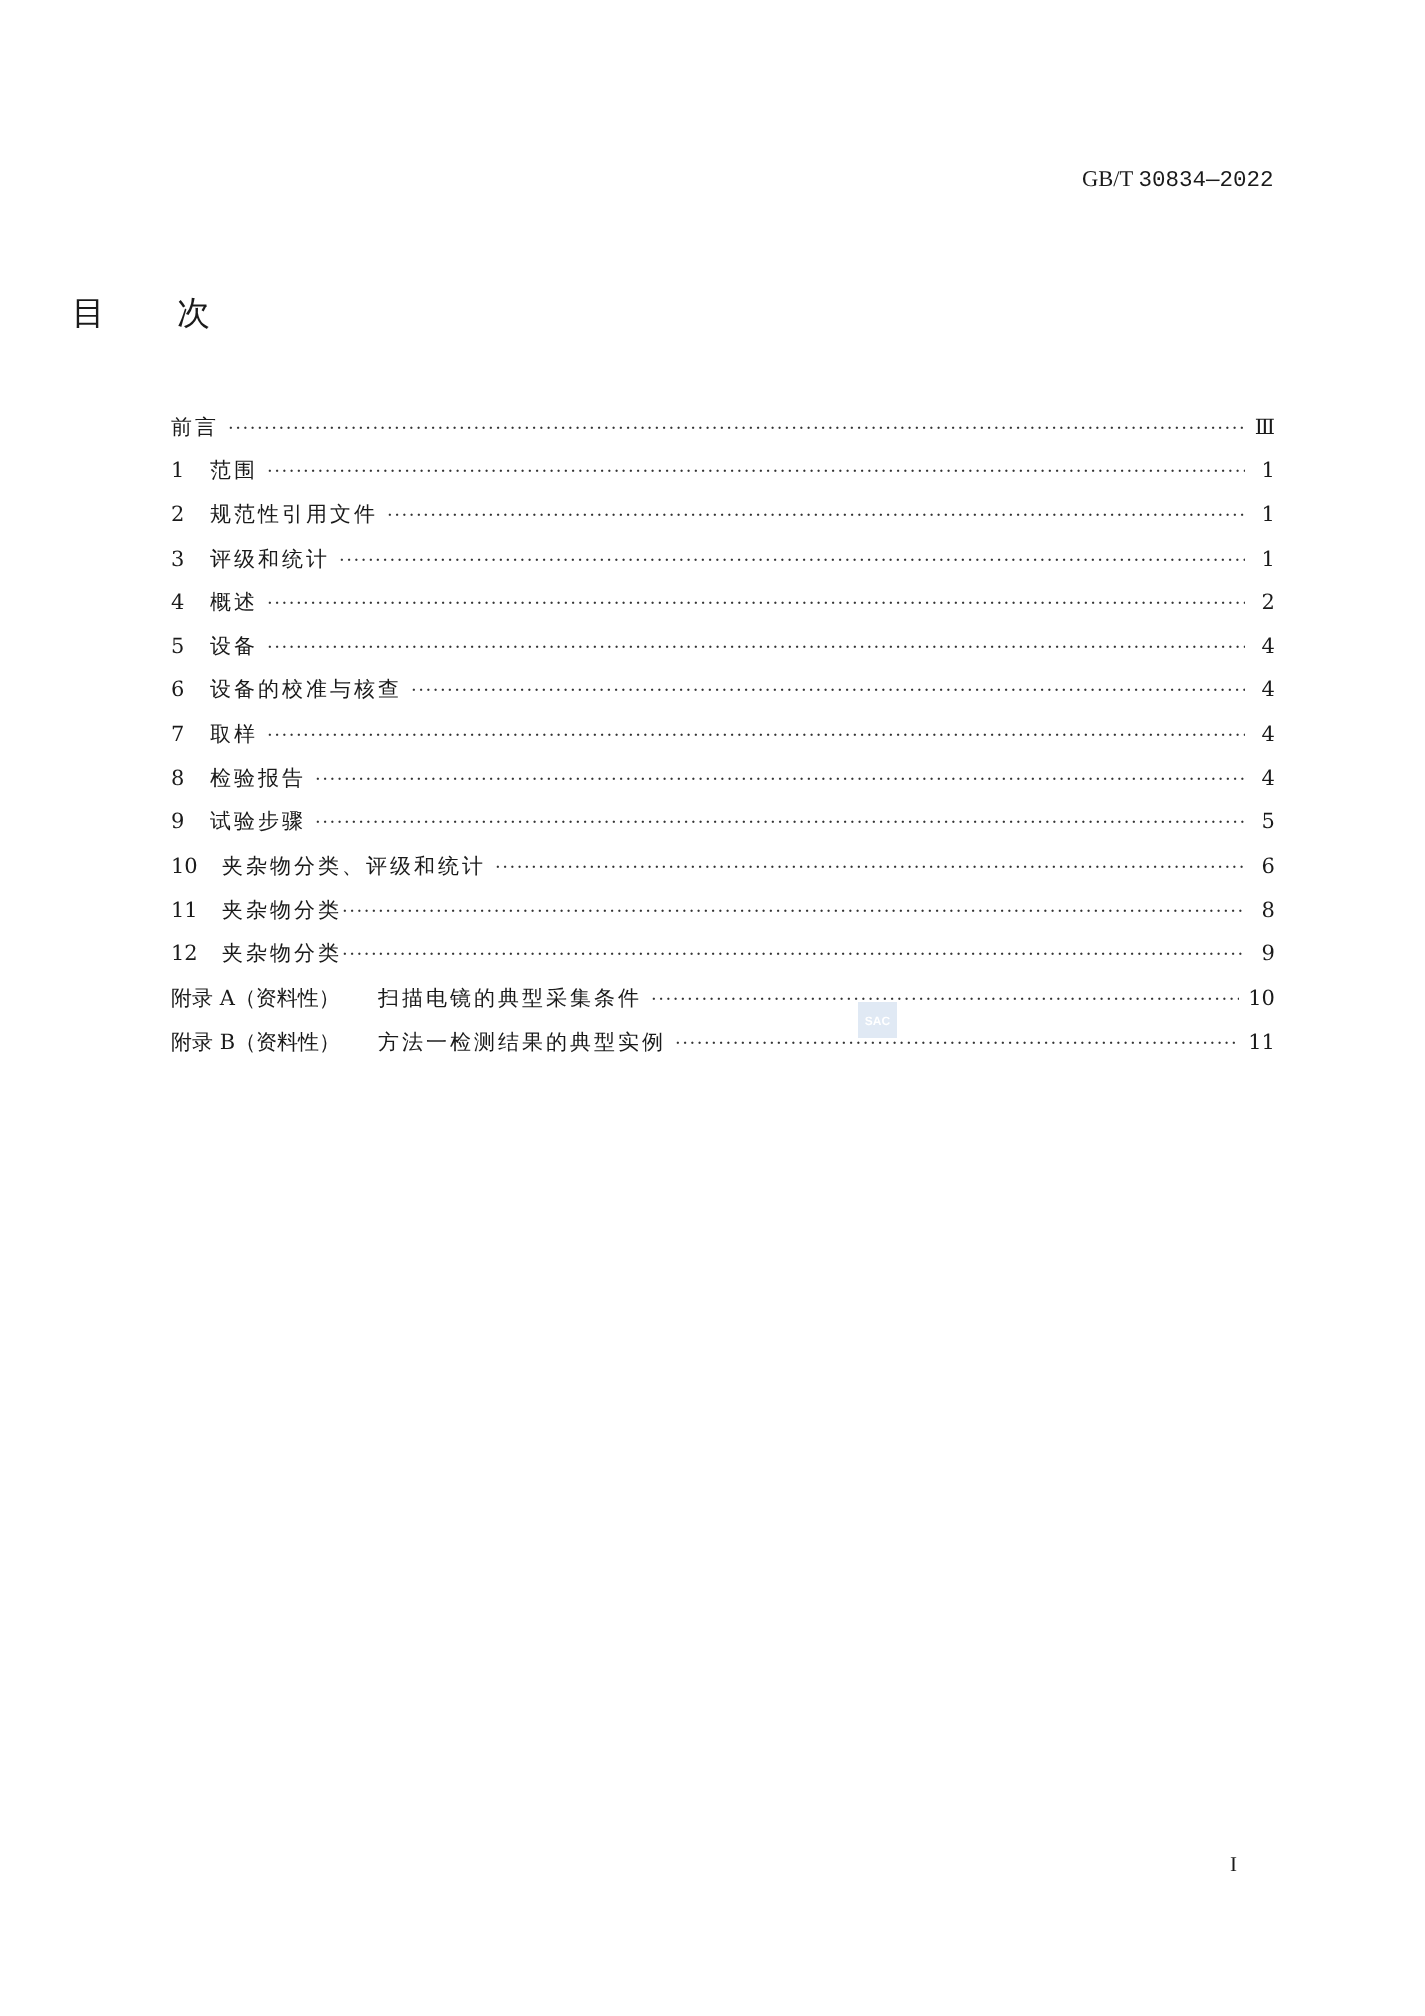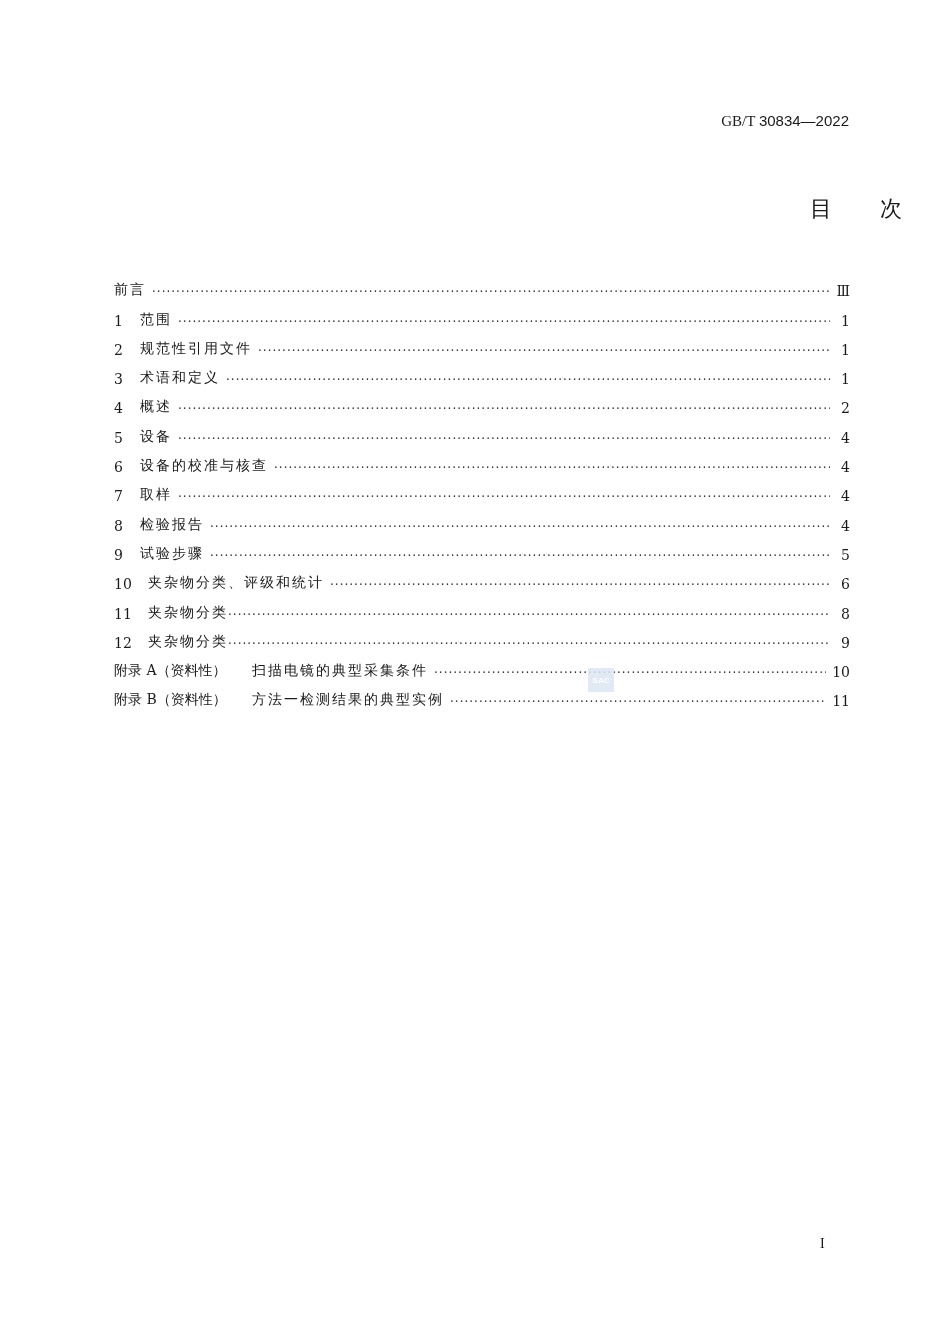--- a/index.html
+++ b/index.html
@@ -1,32 +1,32 @@
 <!DOCTYPE html>
 <html><head>
 <meta charset="utf-8">
 <style>
   html, body { margin: 0; padding: 0; background: #ffffff; }
   body { width: 950px; height: 1344px; position: relative; overflow: hidden;
          font-family: "DejaVu Serif", "Liberation Serif", serif; color: #1a1a1a; }
   .header-code { position: absolute; top: 112px; right: 101px; font-size: 15px;
                  font-family: "Liberation Serif", serif; }
   .header-code .prefix { font-weight: normal; }
-  .header-code .num { font-family: Liberation Sans, sans-serif; }
-  .title { position: absolute; top: 194px; left: 0; width: 950px; text-align: right;
+  .header-code .num { font-family: Liberation Mono, monospace; }
+  .title { position: absolute; top: 194px; left: 0; width: 950px; text-align: left;
            font-size: 22px; font-family: "DejaVu Sans", sans-serif; letter-spacing: 48px;
            padding-left: 48px; box-sizing: border-box; }
   .toc { position: absolute; top: 270px; left: 114px; width: 736px; }
-  .toc-row { display: flex; align-items: flex-end; height: 29.3px; font-size: 14px; white-space: nowrap; }
+  .toc-row { display: flex; align-items: center; height: 29.3px; font-size: 14px; white-space: nowrap; }
   .toc-num { display: inline-block; }
   .toc-label { letter-spacing: 2px; }
   .toc-leader { flex: 1; overflow: hidden; margin: 0 6px; color: #333; letter-spacing: 1px; font-size: 12px; }
   .toc-leader::after { content: "··························································································································································"; }
   .toc-page { min-width: 14px; text-align: right; font-size: 14px; }
-  .watermark { position: absolute; left: 588px; top: 668px; width: 26px; height: 24px;
+  .watermark { position: absolute; left: 572px; top: 668px; width: 26px; height: 24px;
                background: #dbe6f3; color: #ffffff; font-size: 8px; 
                font-weight: bold; font-family: "Liberation Sans", sans-serif;
                display: flex; align-items: center; justify-content: center; opacity: 0.85; }
   .page-num { position: absolute; top: 1236px; left: 820px; font-size: 14px; font-family: "Liberation Serif", serif; }
 </style>
 </head>
 <body>
 
 <div class="header-code">
   <span class="prefix">GB/T</span>
@@ -49,21 +49,21 @@
     <span class="toc-page">1</span>
   </div>
   <div class="toc-row">
     <span class="toc-num" style="width:26px">2</span>
     <span class="toc-label">规范性引用文件</span>
     <span class="toc-leader"></span>
     <span class="toc-page">1</span>
   </div>
   <div class="toc-row">
     <span class="toc-num" style="width:26px">3</span>
-    <span class="toc-label">术语和定义</span>
+    <span class="toc-label">评级和统计</span>
     <span class="toc-leader"></span>
     <span class="toc-page">1</span>
   </div>
   <div class="toc-row">
     <span class="toc-num" style="width:26px">4</span>
     <span class="toc-label">概述</span>
     <span class="toc-leader"></span>
     <span class="toc-page">2</span>
   </div>
   <div class="toc-row">

